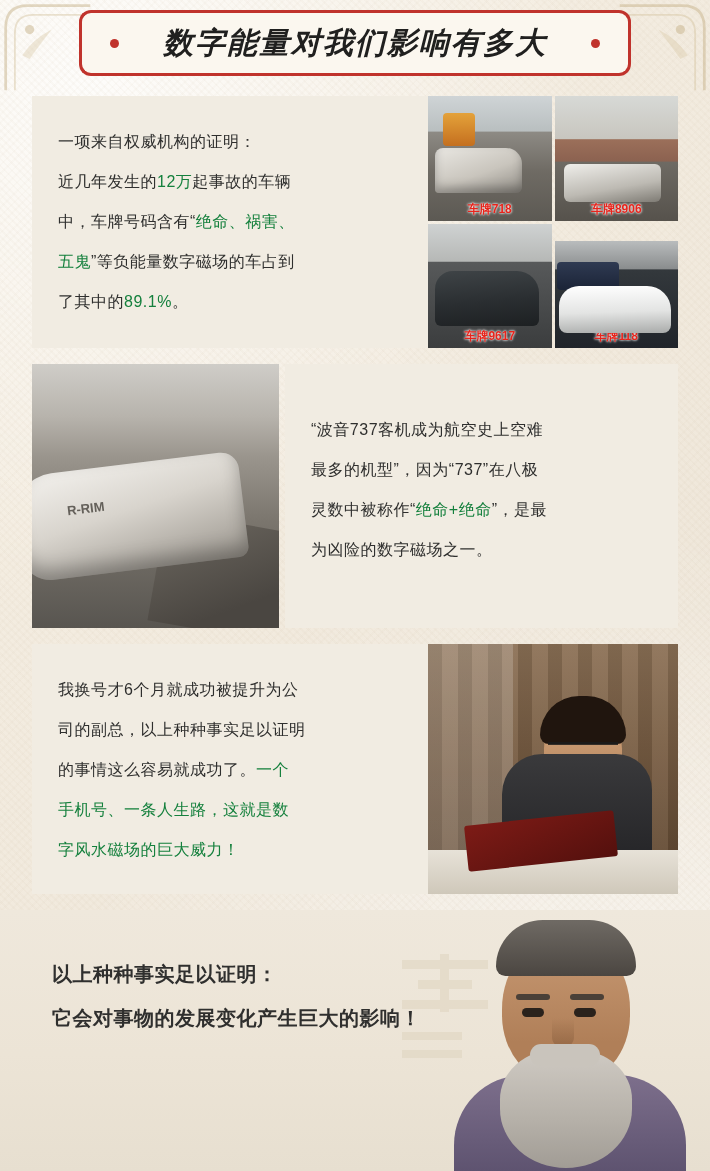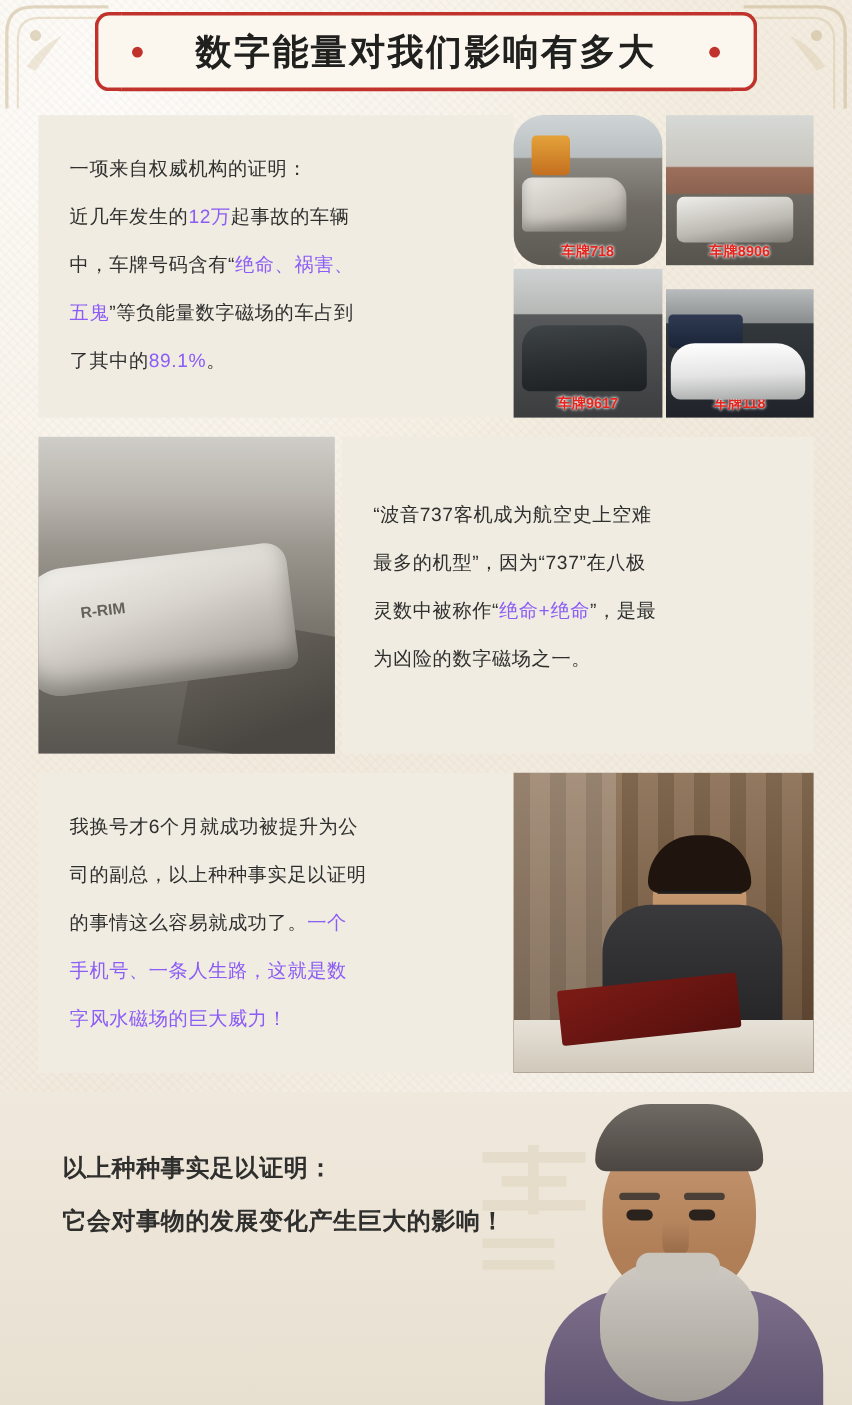--- a/index.html
+++ b/index.html
@@ -102,38 +102,39 @@
     position: absolute;
     inset: 0;
     display: flex;
     align-items: center;
     justify-content: center;
     font-size: 30px;
     font-weight: bold;
     letter-spacing: 2px;
     color: #20201f;
     z-index: 2;
+    font-style: italic;
   }
 
   
   .block {
     position: absolute;
     box-sizing: border-box;
   }
   .text-card {
     background: #f1ece2;
     box-sizing: border-box;
     padding: 22px 26px;
     color: #2f2f2e;
     font-size: 16px;
     line-height: 40px;
     letter-spacing: .5px;
   }
   .text-card p { margin: 0; }
-  .red { color: #8b5cf6; }
+  .red { color: #15803d; }
 
   
   #block1 { top: 96px; left: 32px; width: 646px; height: 252px; }
   #block1 .text-card {
     position: absolute; left: 0; top: 0;
     width: 396px; height: 252px;
     padding-top: 26px;
   }
   .photo-grid {
     position: absolute;
@@ -159,21 +160,20 @@
     font-weight: bold;
     color: #e6241c;
     text-shadow: 0 0 3px rgba(255,255,255,.95), 0 0 2px #fff;
   }
 
   
   .ph-crash1 {
     background:
       linear-gradient(180deg, #cfd4d6 0%, #b9bfc0 28%, #8d8a84 29%, #6f6b64 60%, #5c5953 100%),
       #7d7a73;
-    border-radius: 25px;
   }
   .ph-crash1::after {
     content:"";
     position:absolute; left:6%; top:42%; width:70%; height:36%;
     background: linear-gradient(160deg,#e9e7e2 0%, #c9c5bd 55%, #8f8b84 100%);
     border-radius: 8px 16px 6px 4px;
     box-shadow: inset 0 -6px 10px rgba(0,0,0,.25);
   }
   .ph-crash1::before {
     content:"";

